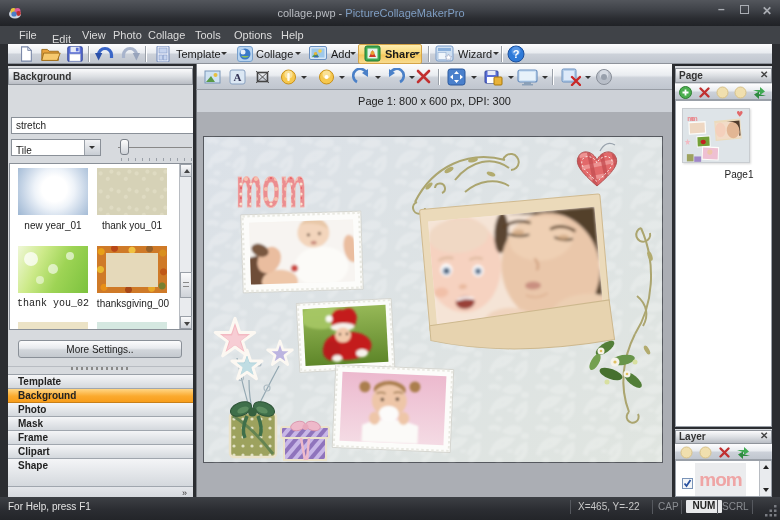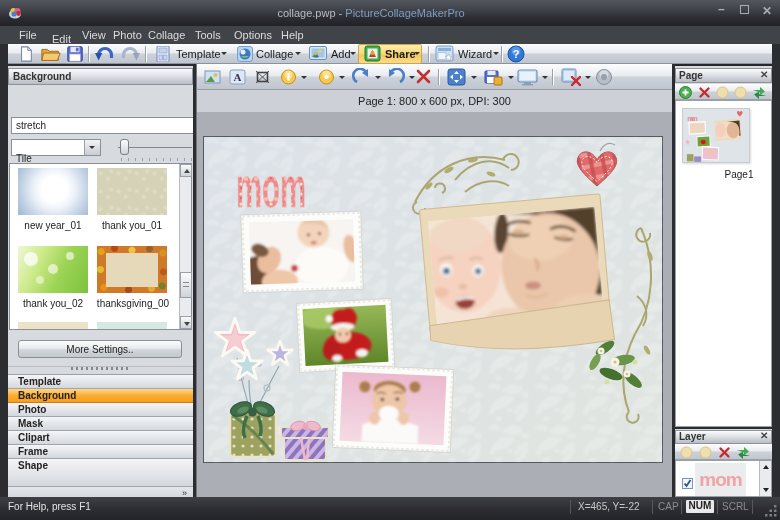--- a/index.html
+++ b/index.html
@@ -137,21 +137,21 @@
   <span class="ab" style="left:5px;top:5px;font-size:10px;font-weight:bold;color:#333;">Background</span>
 
 
   <div class="ab" style="left:3px;top:51px;width:216px;height:17px;background:#fff;border:1px solid #8a9098;">
     <span class="ab" style="left:4px;top:2px;font-size:10px;color:#222;">stretch</span>
     <div class="ab" style="right:0;top:0;width:16px;height:15px;background:linear-gradient(180deg,#f2f3f5,#c8cdd4);border-left:1px solid #9aa0a8;"></div>
     <span class="ab darr" style="right:5px;top:6px;"></span>
   </div>
 
   <div class="ab" style="left:3px;top:73px;width:90px;height:17px;background:#fff;border:1px solid #8a9098;">
-    <span class="ab" style="left:4px;top:13px;font-size:10px;color:#222;">Tile</span>
+    <span class="ab" style="left:4px;top:5px;font-size:10px;color:#222;">Tile</span>
     <div class="ab" style="right:0;top:0;width:16px;height:15px;background:linear-gradient(180deg,#f2f3f5,#c8cdd4);border-left:1px solid #9aa0a8;"></div>
     <span class="ab darr" style="right:5px;top:6px;"></span>
   </div>
   <div class="ab" style="left:110px;top:81px;width:74px;height:1px;background:#888;"></div>
   <div class="ab" style="left:112px;top:73px;width:9px;height:16px;background:linear-gradient(180deg,#fdfdfd,#d0d4da);border:1px solid #7a8088;border-radius:3px;"></div>
   <div class="ab" style="left:113px;top:92px;width:72px;height:3px;background-image:repeating-linear-gradient(90deg,#9aa0a8 0 1px,transparent 1px 7px);"></div>
 
   <div class="ab" style="left:1px;top:97px;width:183px;height:167px;background:#fff;border:1px solid #8a9098;">
 
     <div class="ab" style="left:8px;top:4px;width:70px;height:47px;background:radial-gradient(circle at 52% 45%, #ffffff 0 28%, #eef3f9 45%, #c5d4e6 72%, #9db6d2 100%);"></div>
@@ -164,21 +164,21 @@
       <div class="ab" style="left:6px;top:6px;width:14px;height:14px;border-radius:50%;background:rgba(255,255,255,.75);"></div>
       <div class="ab" style="left:30px;top:18px;width:10px;height:10px;border-radius:50%;background:rgba(255,255,255,.6);"></div>
       <div class="ab" style="left:48px;top:6px;width:8px;height:8px;border-radius:50%;background:rgba(255,255,255,.6);"></div>
       <div class="ab" style="left:18px;top:30px;width:8px;height:8px;border-radius:50%;background:rgba(255,255,255,.5);"></div>
     </div>
     <div class="ab" style="left:87px;top:82px;width:70px;height:47px;background:#cf7a28;">
       <div class="ab" style="left:0px;top:0px;width:70px;height:47px;background-image:radial-gradient(circle at 6% 12%,#e8a018 0 3px,transparent 4px),radial-gradient(circle at 25% 5%,#b84818 0 3px,transparent 4px),radial-gradient(circle at 50% 9%,#f0c040 0 3px,transparent 4px),radial-gradient(circle at 75% 6%,#98622a 0 3px,transparent 4px),radial-gradient(circle at 94% 15%,#d89020 0 3px,transparent 4px),radial-gradient(circle at 5% 50%,#e8b830 0 3px,transparent 4px),radial-gradient(circle at 95% 55%,#c05818 0 3px,transparent 4px),radial-gradient(circle at 10% 88%,#e89018 0 3px,transparent 4px),radial-gradient(circle at 45% 93%,#a84818 0 3px,transparent 4px),radial-gradient(circle at 78% 90%,#e8a828 0 3px,transparent 4px),radial-gradient(circle at 93% 85%,#788030 0 3px,transparent 4px);"></div>
       <div class="ab" style="left:9px;top:7px;width:52px;height:34px;background:#e5d9ba;"></div>
     </div>
     <div class="ab" style="left:0;top:134px;width:176px;height:12px;font-size:10px;color:#222;">
-        <span class="ab" style="left:4px;width:78px;text-align:center;">thank you_02</span>
+        <span class="ab" style="left:4px;width:78px;text-align:center;font-family:Liberation Mono, monospace;">thank you_02</span>
         <span class="ab" style="left:84px;width:78px;text-align:center;">thanksgiving_00</span>
       </div>
     <div class="ab" style="left:8px;top:158px;width:70px;height:7px;background:#ece3c6;"></div>
     <div class="ab" style="left:87px;top:158px;width:70px;height:7px;background:#d5e8e1;"></div>
 
     <div class="ab" style="right:0;top:0;width:12px;height:165px;background:#e9ebee;border-left:1px solid #b8bcc2;">
       <div class="ab" style="left:0;top:0;width:12px;height:13px;background:linear-gradient(180deg,#fbfbfc,#cfd3d9);border:1px solid #9aa0a8;">
           <span style="position:absolute;left:3px;top:4px;width:0;height:0;border-left:3px solid transparent;border-right:3px solid transparent;border-bottom:4px solid #444;"></span>
         </div>
       <div class="ab" style="left:0;bottom:0;width:12px;height:13px;background:linear-gradient(180deg,#fbfbfc,#cfd3d9);border:1px solid #9aa0a8;">
@@ -194,22 +194,22 @@
 
   <div class="ab" style="left:0;top:300px;width:185px;height:6px;border-top:1px solid #b8bcc2;">
       <span class="ab" style="left:63px;top:0px;width:60px;height:3px;background-image:repeating-linear-gradient(90deg,#888 0 2px,transparent 2px 5px);"></span>
     </div>
 
   <div class="ab" style="left:0;top:308px;width:185px;height:123px;border-top:1px solid #9aa0a8;">
     <div style="height:14px;background:linear-gradient(180deg,#f4f5f7,#d4d8dd);border-bottom:1px solid #a0a6ae;font-size:10px;font-weight:bold;color:#222;padding:1px 0 0 10px;">Template</div>
     <div style="height:14px;background:linear-gradient(180deg,#ffd685,#fbaa2e 55%,#f89d1b);border-bottom:1px solid #c87f18;font-size:10px;font-weight:bold;color:#222;padding:1px 0 0 10px;">Background</div>
     <div style="height:14px;background:linear-gradient(180deg,#f4f5f7,#d4d8dd);border-bottom:1px solid #a0a6ae;font-size:10px;font-weight:bold;color:#222;padding:1px 0 0 10px;">Photo</div>
     <div style="height:14px;background:linear-gradient(180deg,#f4f5f7,#d4d8dd);border-bottom:1px solid #a0a6ae;font-size:10px;font-weight:bold;color:#222;padding:1px 0 0 10px;">Mask</div>
+    <div style="height:14px;background:linear-gradient(180deg,#f4f5f7,#d4d8dd);border-bottom:1px solid #a0a6ae;font-size:10px;font-weight:bold;color:#222;padding:1px 0 0 10px;">Frame</div>
     <div style="height:14px;background:linear-gradient(180deg,#f4f5f7,#d4d8dd);border-bottom:1px solid #a0a6ae;font-size:10px;font-weight:bold;color:#222;padding:1px 0 0 10px;">Clipart</div>
-    <div style="height:14px;background:linear-gradient(180deg,#f4f5f7,#d4d8dd);border-bottom:1px solid #a0a6ae;font-size:10px;font-weight:bold;color:#222;padding:1px 0 0 10px;">Frame</div>
     <div style="height:28px;background:linear-gradient(180deg,#f4f5f7,#d4d8dd);border-bottom:1px solid #a0a6ae;font-size:10px;font-weight:bold;color:#222;padding:1px 0 0 10px;">Shape</div>
     <div style="height:16px;background:linear-gradient(180deg,#e4e6ea,#cdd1d7);font-size:9px;color:#333;text-align:right;padding:1px 6px 0 0;">»<br><span style="font-size:6px;position:relative;top:-4px;">▼</span></div>
   </div>
 </div>
 
 <div class="ab tbgrad" style="left:196px;top:64px;width:476px;height:26px;border-bottom:1px solid #989da5;border-left:1px solid #74787e;">
   <svg class="ab" style="left:7px;top:5px" width="17" height="16" viewBox="0 0 17 16">
     <rect x="1" y="2" width="15" height="12" fill="#cfe2f2" stroke="#7a96b8" stroke-width="1"></rect>
     <path d="M2 13 L7 7 L11 13 Z" fill="#5a9a48"></path>
       <circle cx="11.5" cy="6" r="2" fill="#e8c040"></circle>
@@ -639,21 +639,21 @@
   </div>
 </div>
 
 <div class="ab" style="left:0;top:497px;width:780px;height:23px;background:linear-gradient(180deg,#3d4045 0%,#2b2d32 55%,#232529 100%);">
   <span class="ab" style="left:8px;top:4px;font-size:10px;color:#e4e4e4;">For Help, press F1</span>
   <span class="ab" style="left:578px;top:4px;font-size:10px;color:#c8c8c8;">X=465, Y=-22</span>
   <span class="ab" style="left:570px;top:3px;width:1px;height:14px;background:#55585e;"></span>
   <span class="ab" style="left:652px;top:3px;width:1px;height:14px;background:#55585e;"></span>
   <span class="ab" style="left:658px;top:4px;font-size:10px;color:#8a8d92;">CAP</span>
   <span class="ab" style="left:681px;top:3px;width:1px;height:14px;background:#55585e;"></span>
-  <span class="ab" style="left:686px;top:3px;width:28px;height:13px;background:#e8e9eb;border-radius:1px;font-size:10px;font-weight:bold;color:#222;text-align:center;">NUM</span>
+  <span class="ab" style="left:686px;top:3px;width:36px;height:13px;background:#e8e9eb;border-radius:1px;font-size:10px;font-weight:bold;color:#222;text-align:center;">NUM</span>
   <span class="ab" style="left:717px;top:3px;width:1px;height:14px;background:#55585e;"></span>
   <span class="ab" style="left:722px;top:4px;font-size:10px;color:#8a8d92;">SCRL</span>
   <span class="ab" style="left:752px;top:3px;width:1px;height:14px;background:#55585e;"></span>
   <svg class="ab" style="right:2px;bottom:2px" width="13" height="13" viewBox="0 0 13 13">
     <g fill="#7a7d83">
         <rect x="9" y="9" width="2.5" height="2.5"></rect>
         <rect x="9" y="4.5" width="2.5" height="2.5"></rect>
         <rect x="4.5" y="9" width="2.5" height="2.5"></rect>
         <rect x="9" y="0" width="2.5" height="2.5"></rect>
         <rect x="0" y="9" width="2.5" height="2.5"></rect>

